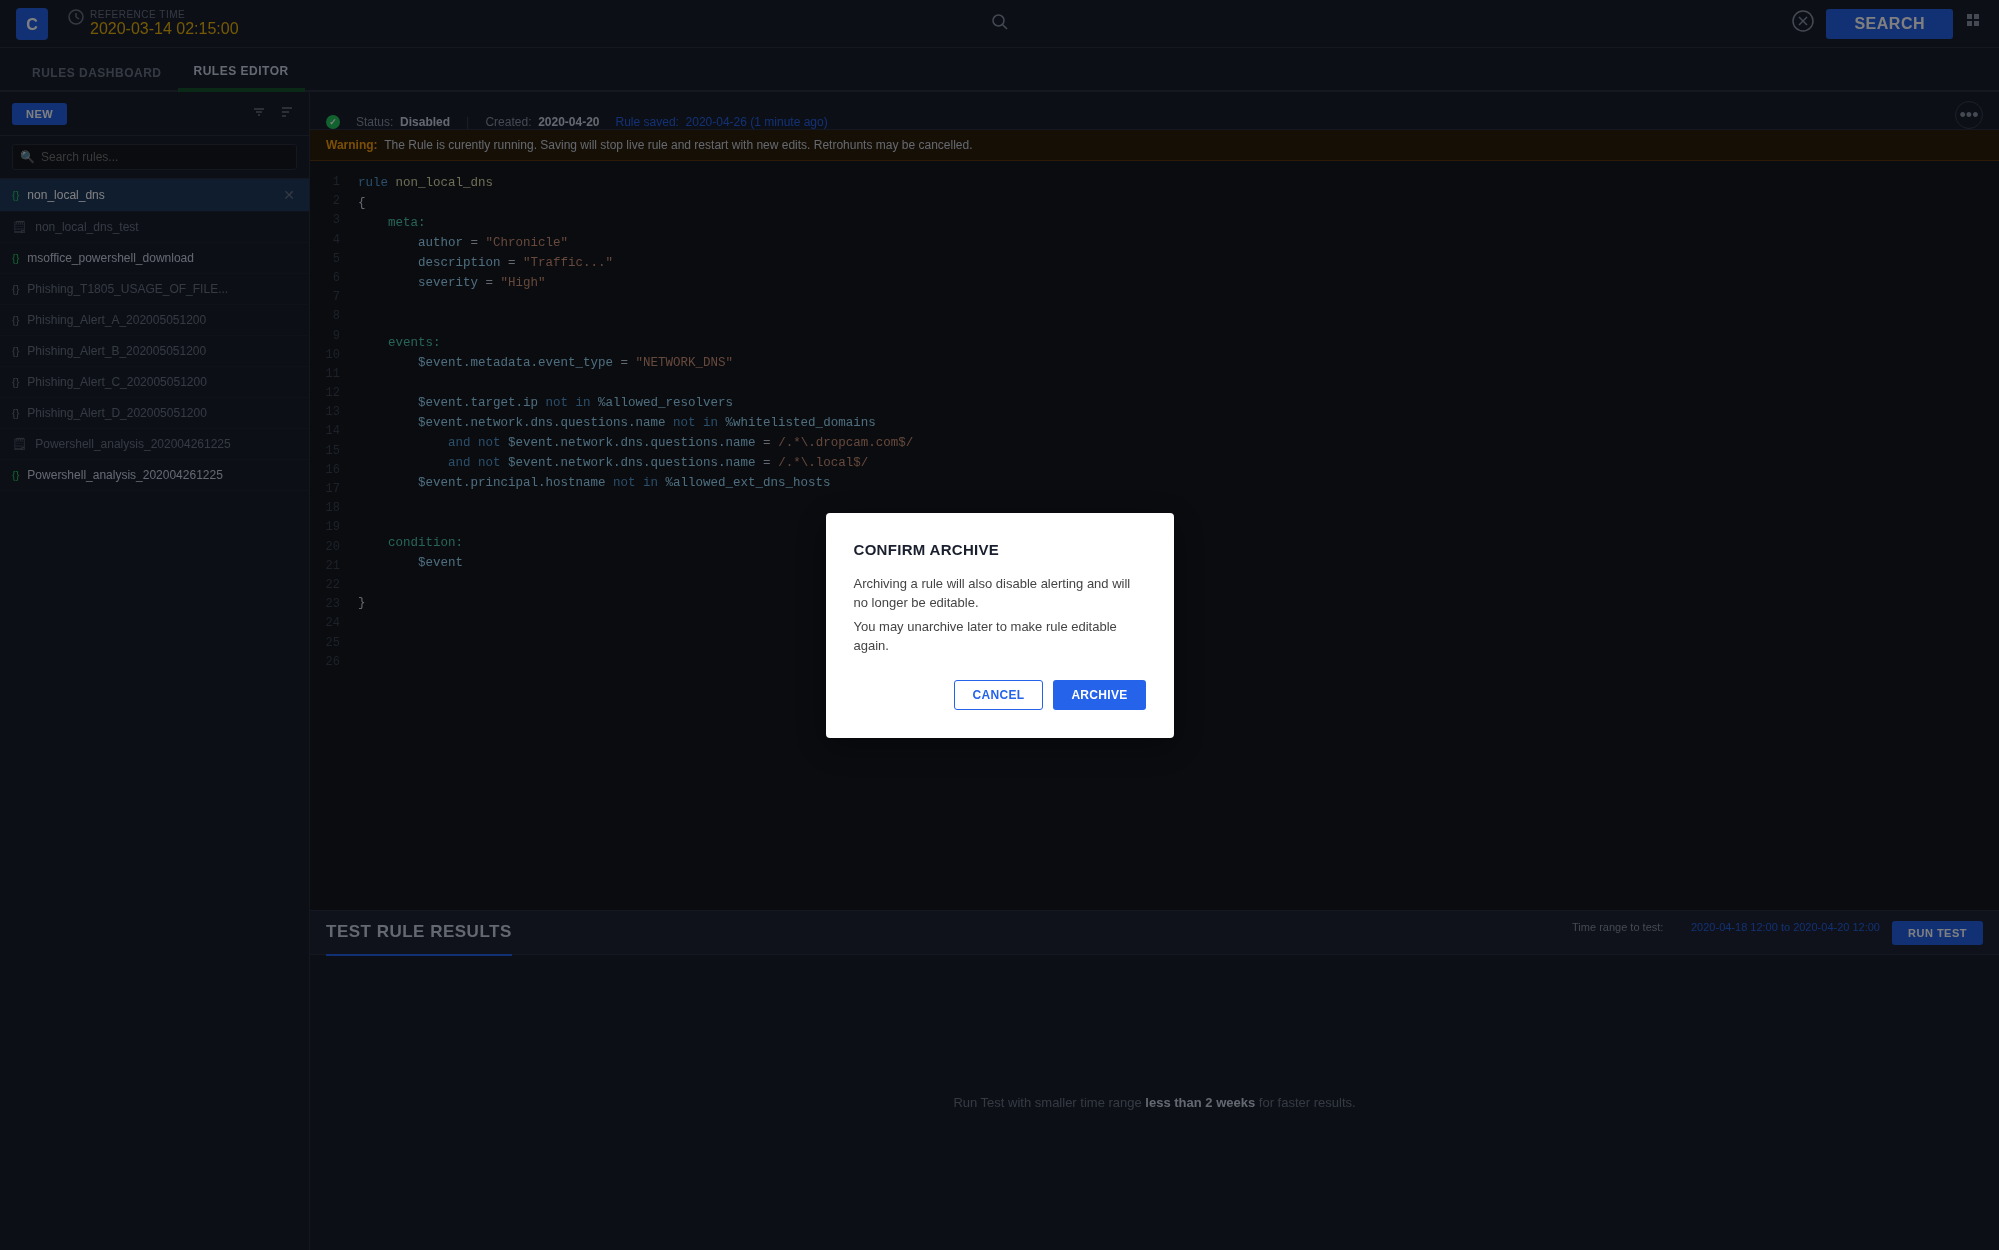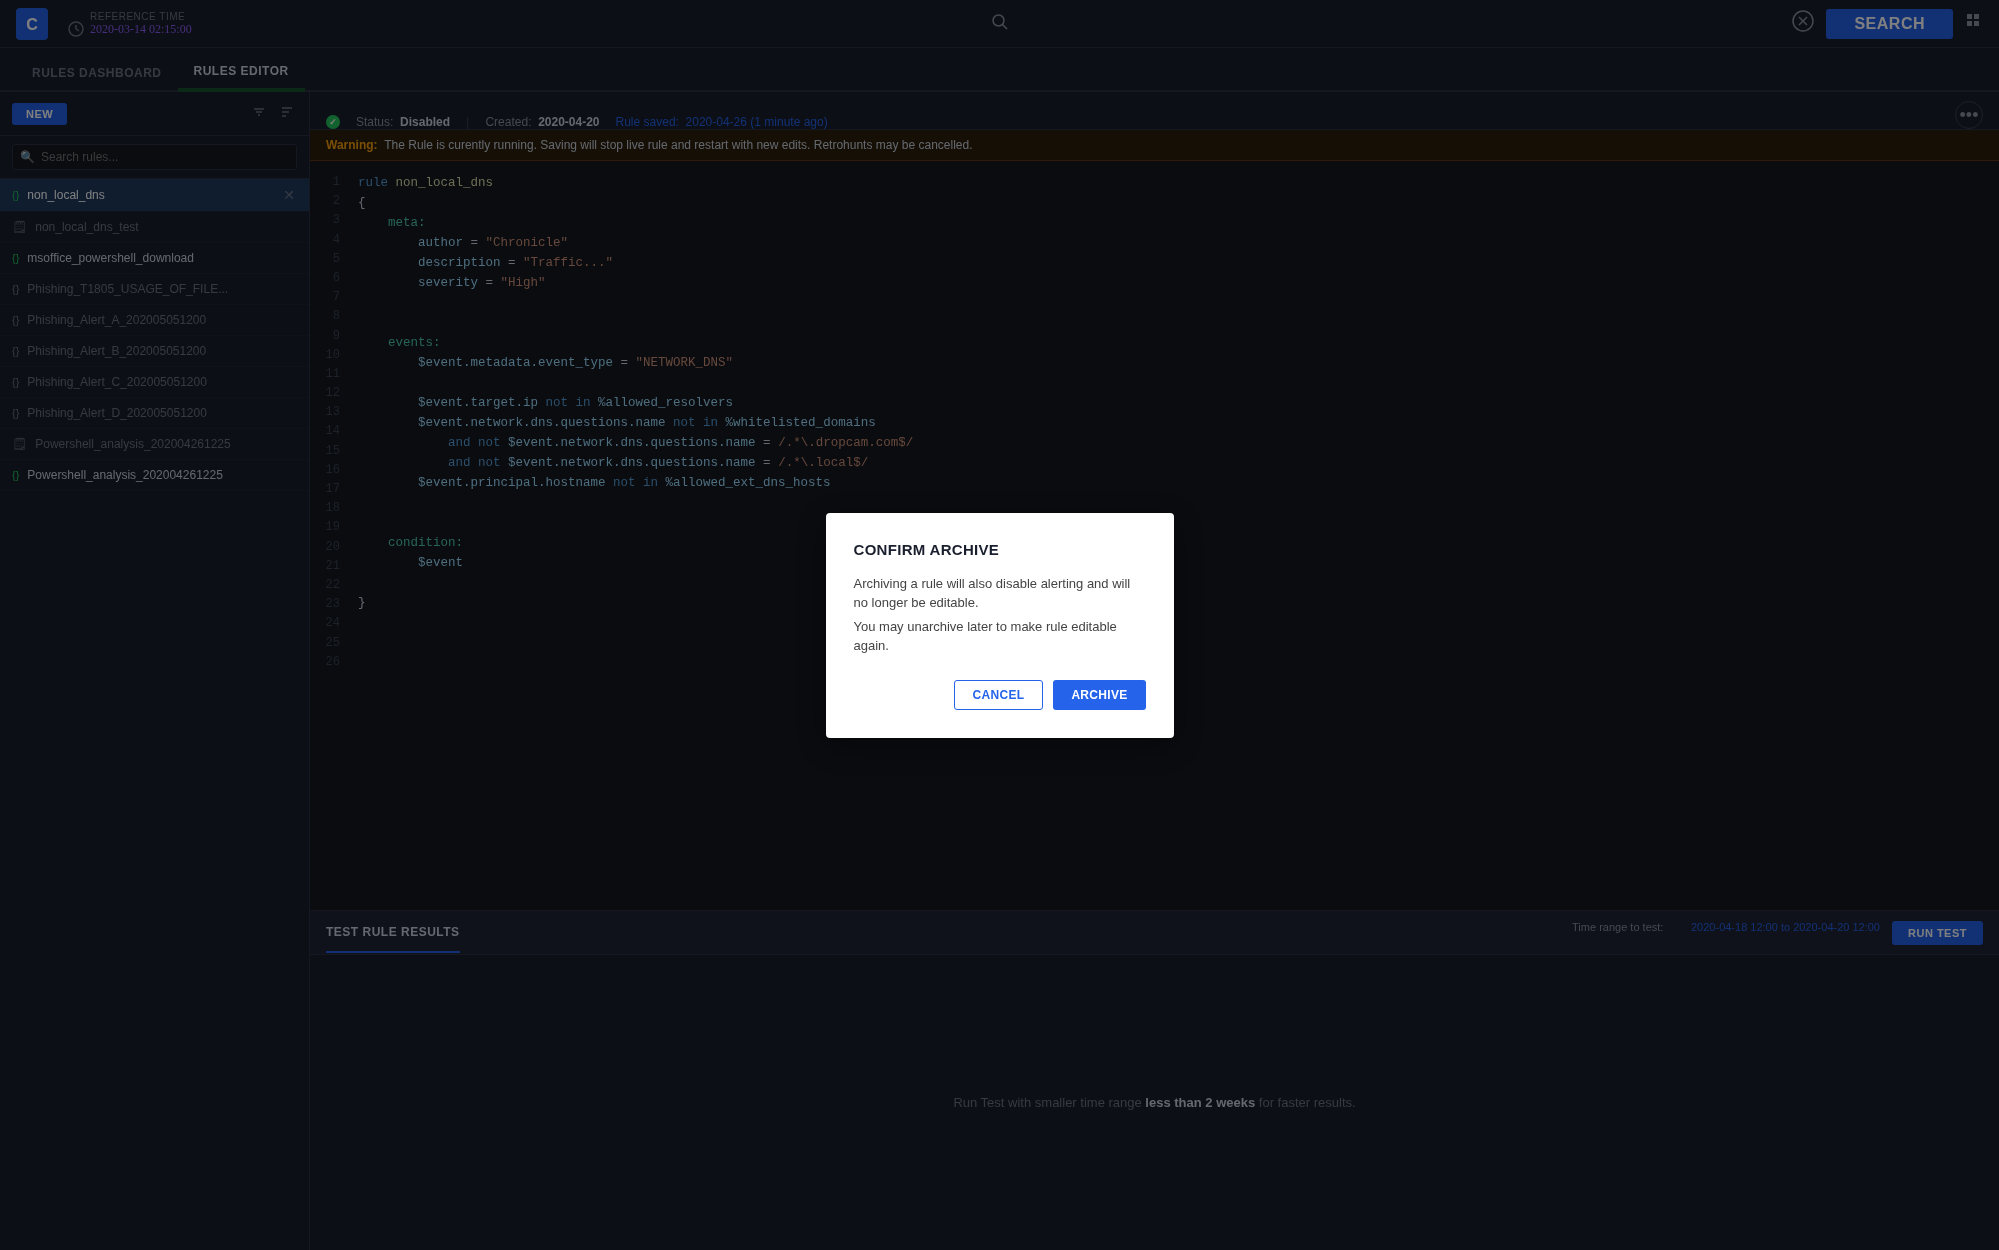--- a/index.html
+++ b/index.html
@@ -18,27 +18,27 @@
       background: #1a1f2e;
       height: 48px;
       display: flex;
       align-items: center;
       padding: 0 16px;
       border-bottom: 1px solid #2a3040;
       position: relative;
     }
     .reference-time {
       display: flex;
-      align-items: flex-end;
+      align-items: flex-start;
       gap: 6px;
       color: #8892a4;
       font-size: 11px;
     }
     .reference-time .label { color: #6b7585; font-size: 10px; letter-spacing: 0.5px; }
-    .reference-time .value { color: #8b5cf6; font-size: 12px; font-family: Liberation Serif, serif; }
+    .reference-time .value { color: #eab308; font-size: 16px; }
     .top-nav-center {
       position: absolute;
       left: 50%;
       transform: translateX(-50%);
     }
     .search-icon-btn {
       background: none;
       border: none;
       color: #8892a4;
       cursor: pointer;
@@ -317,21 +317,21 @@
     }
     .bottom-panel-header {
       height: 44px;
       display: flex;
       align-items: center;
       padding: 0 16px;
       border-bottom: 1px solid #2a3040;
       background: #1e2435;
     }
     .bottom-panel-title {
-      font-size: 12px;
+      font-size: 17px;
       font-weight: 600;
       letter-spacing: 0.5px;
       color: #c8d0e0;
       border-bottom: 2px solid #2563eb;
       padding-bottom: 12px;
       padding-top: 12px;
     }
     .bottom-panel-right {
       margin-left: auto;
       display: flex;

